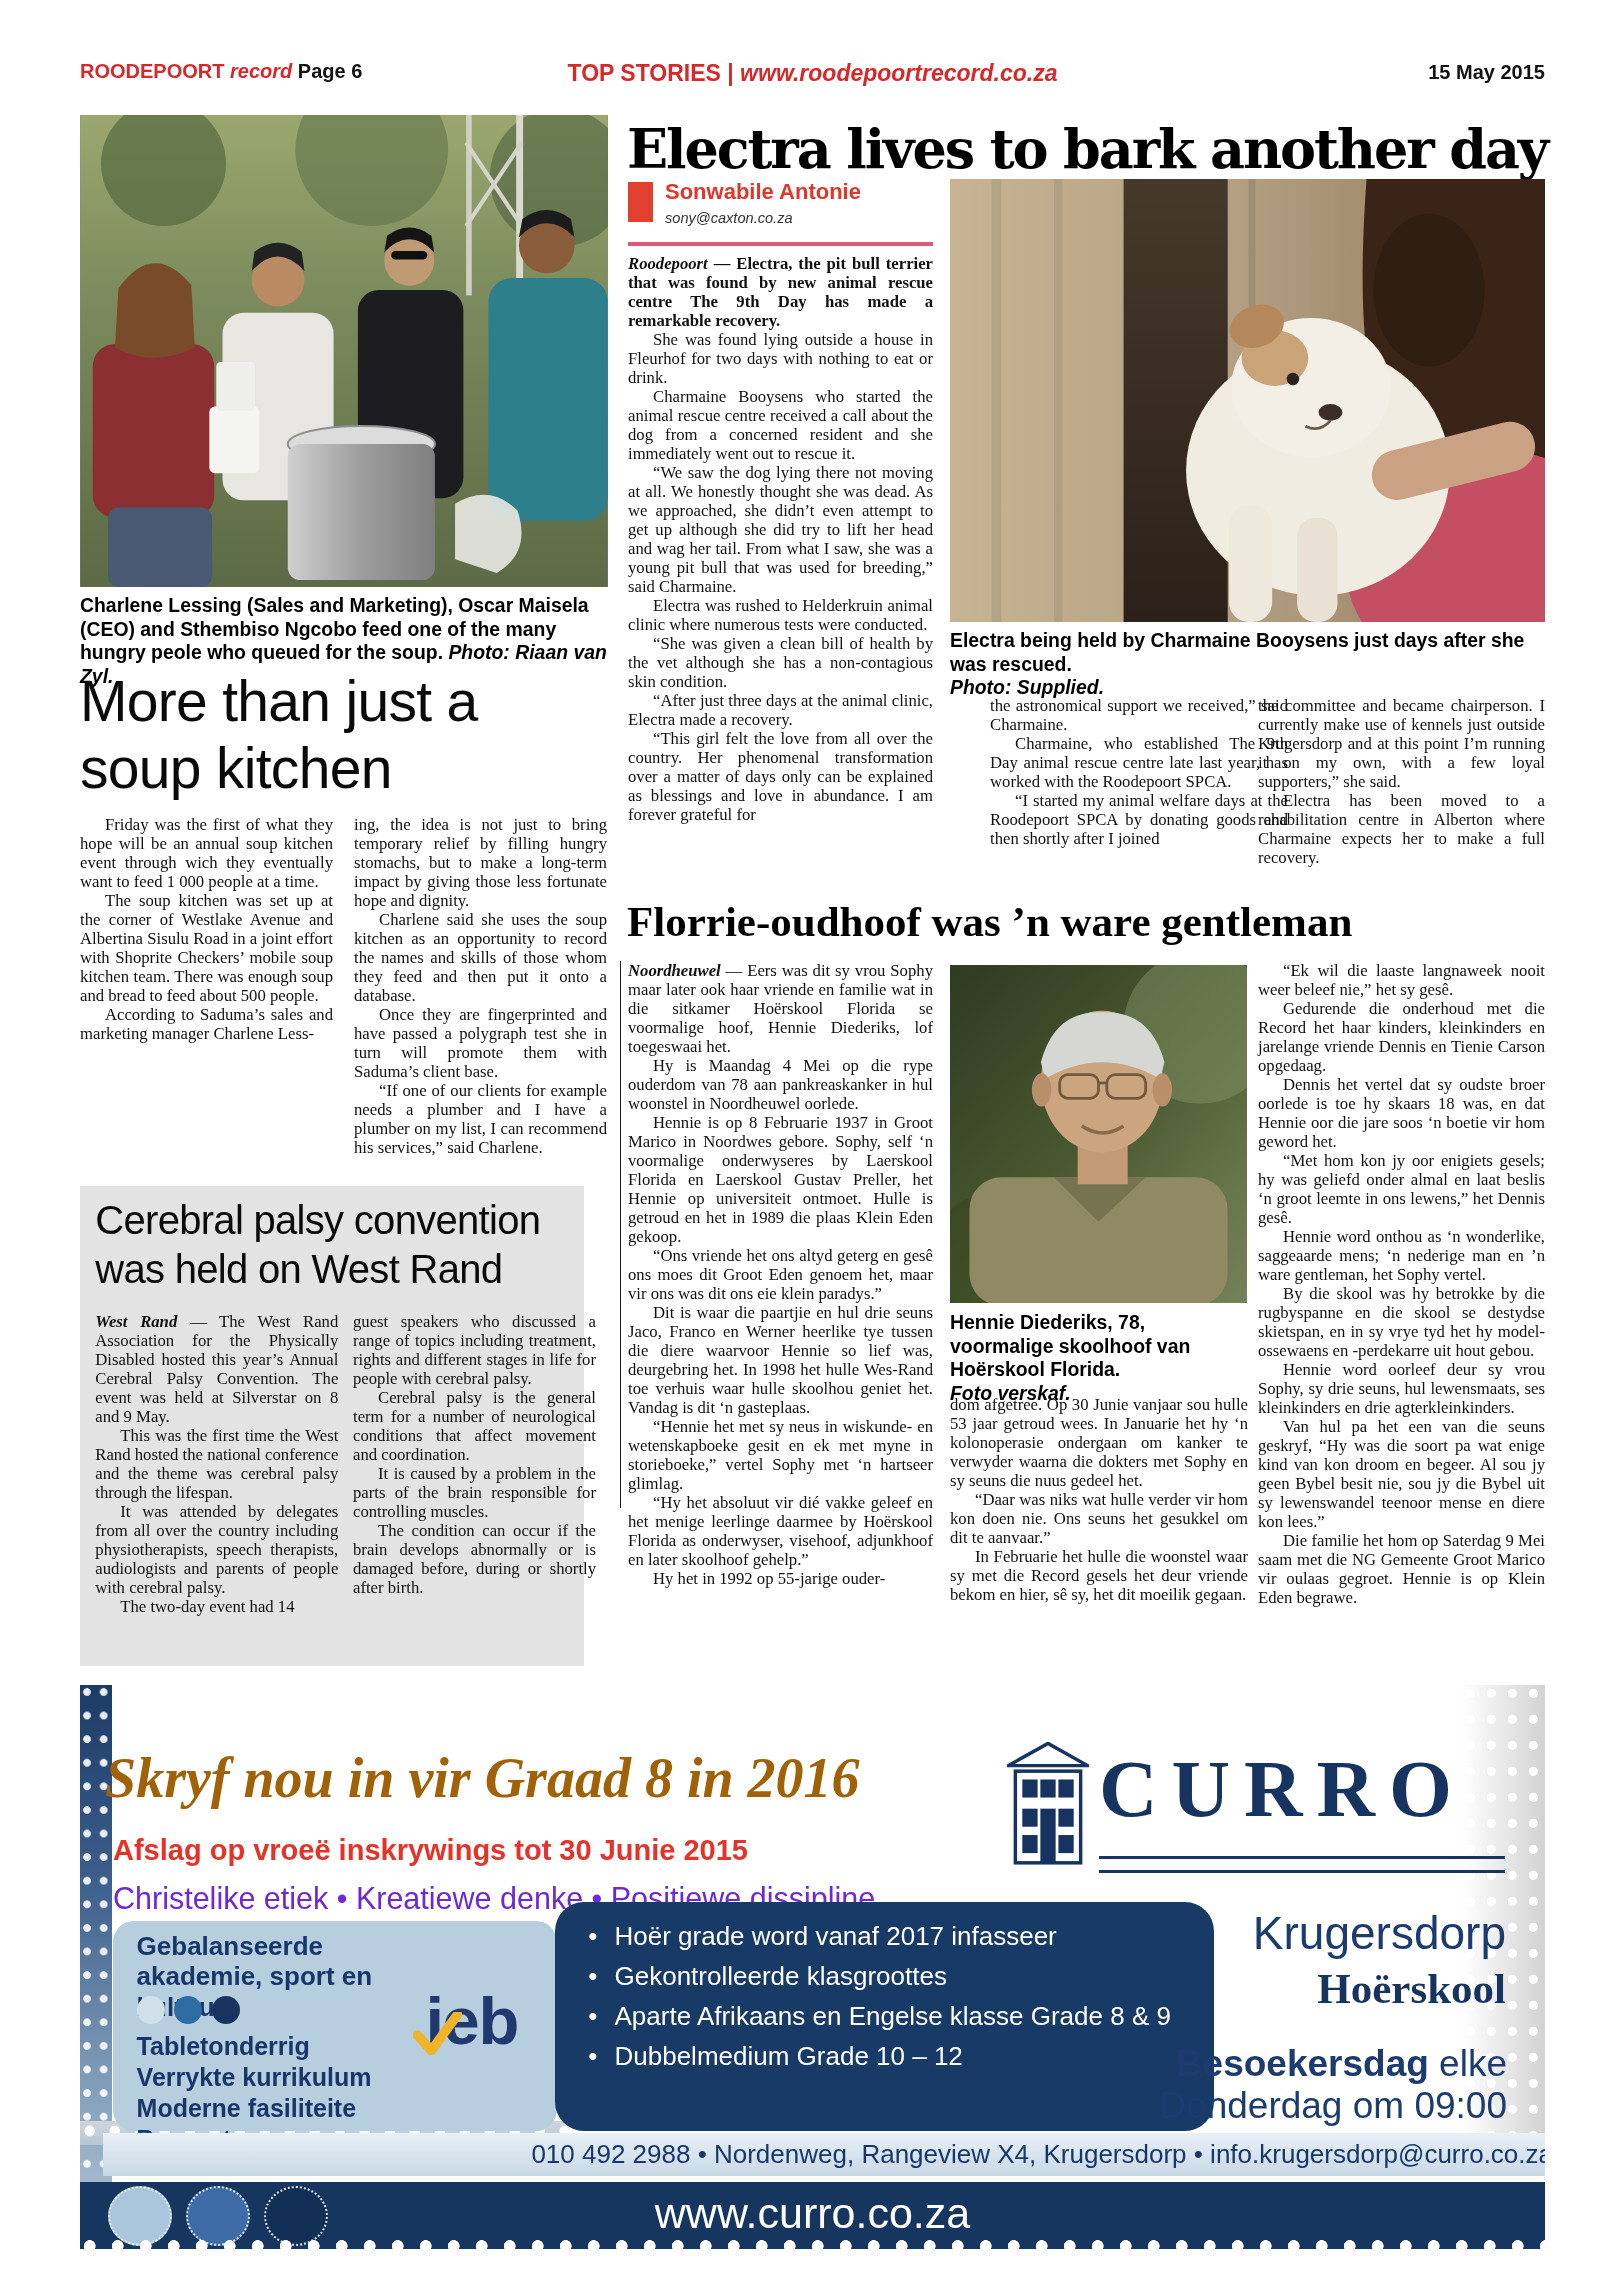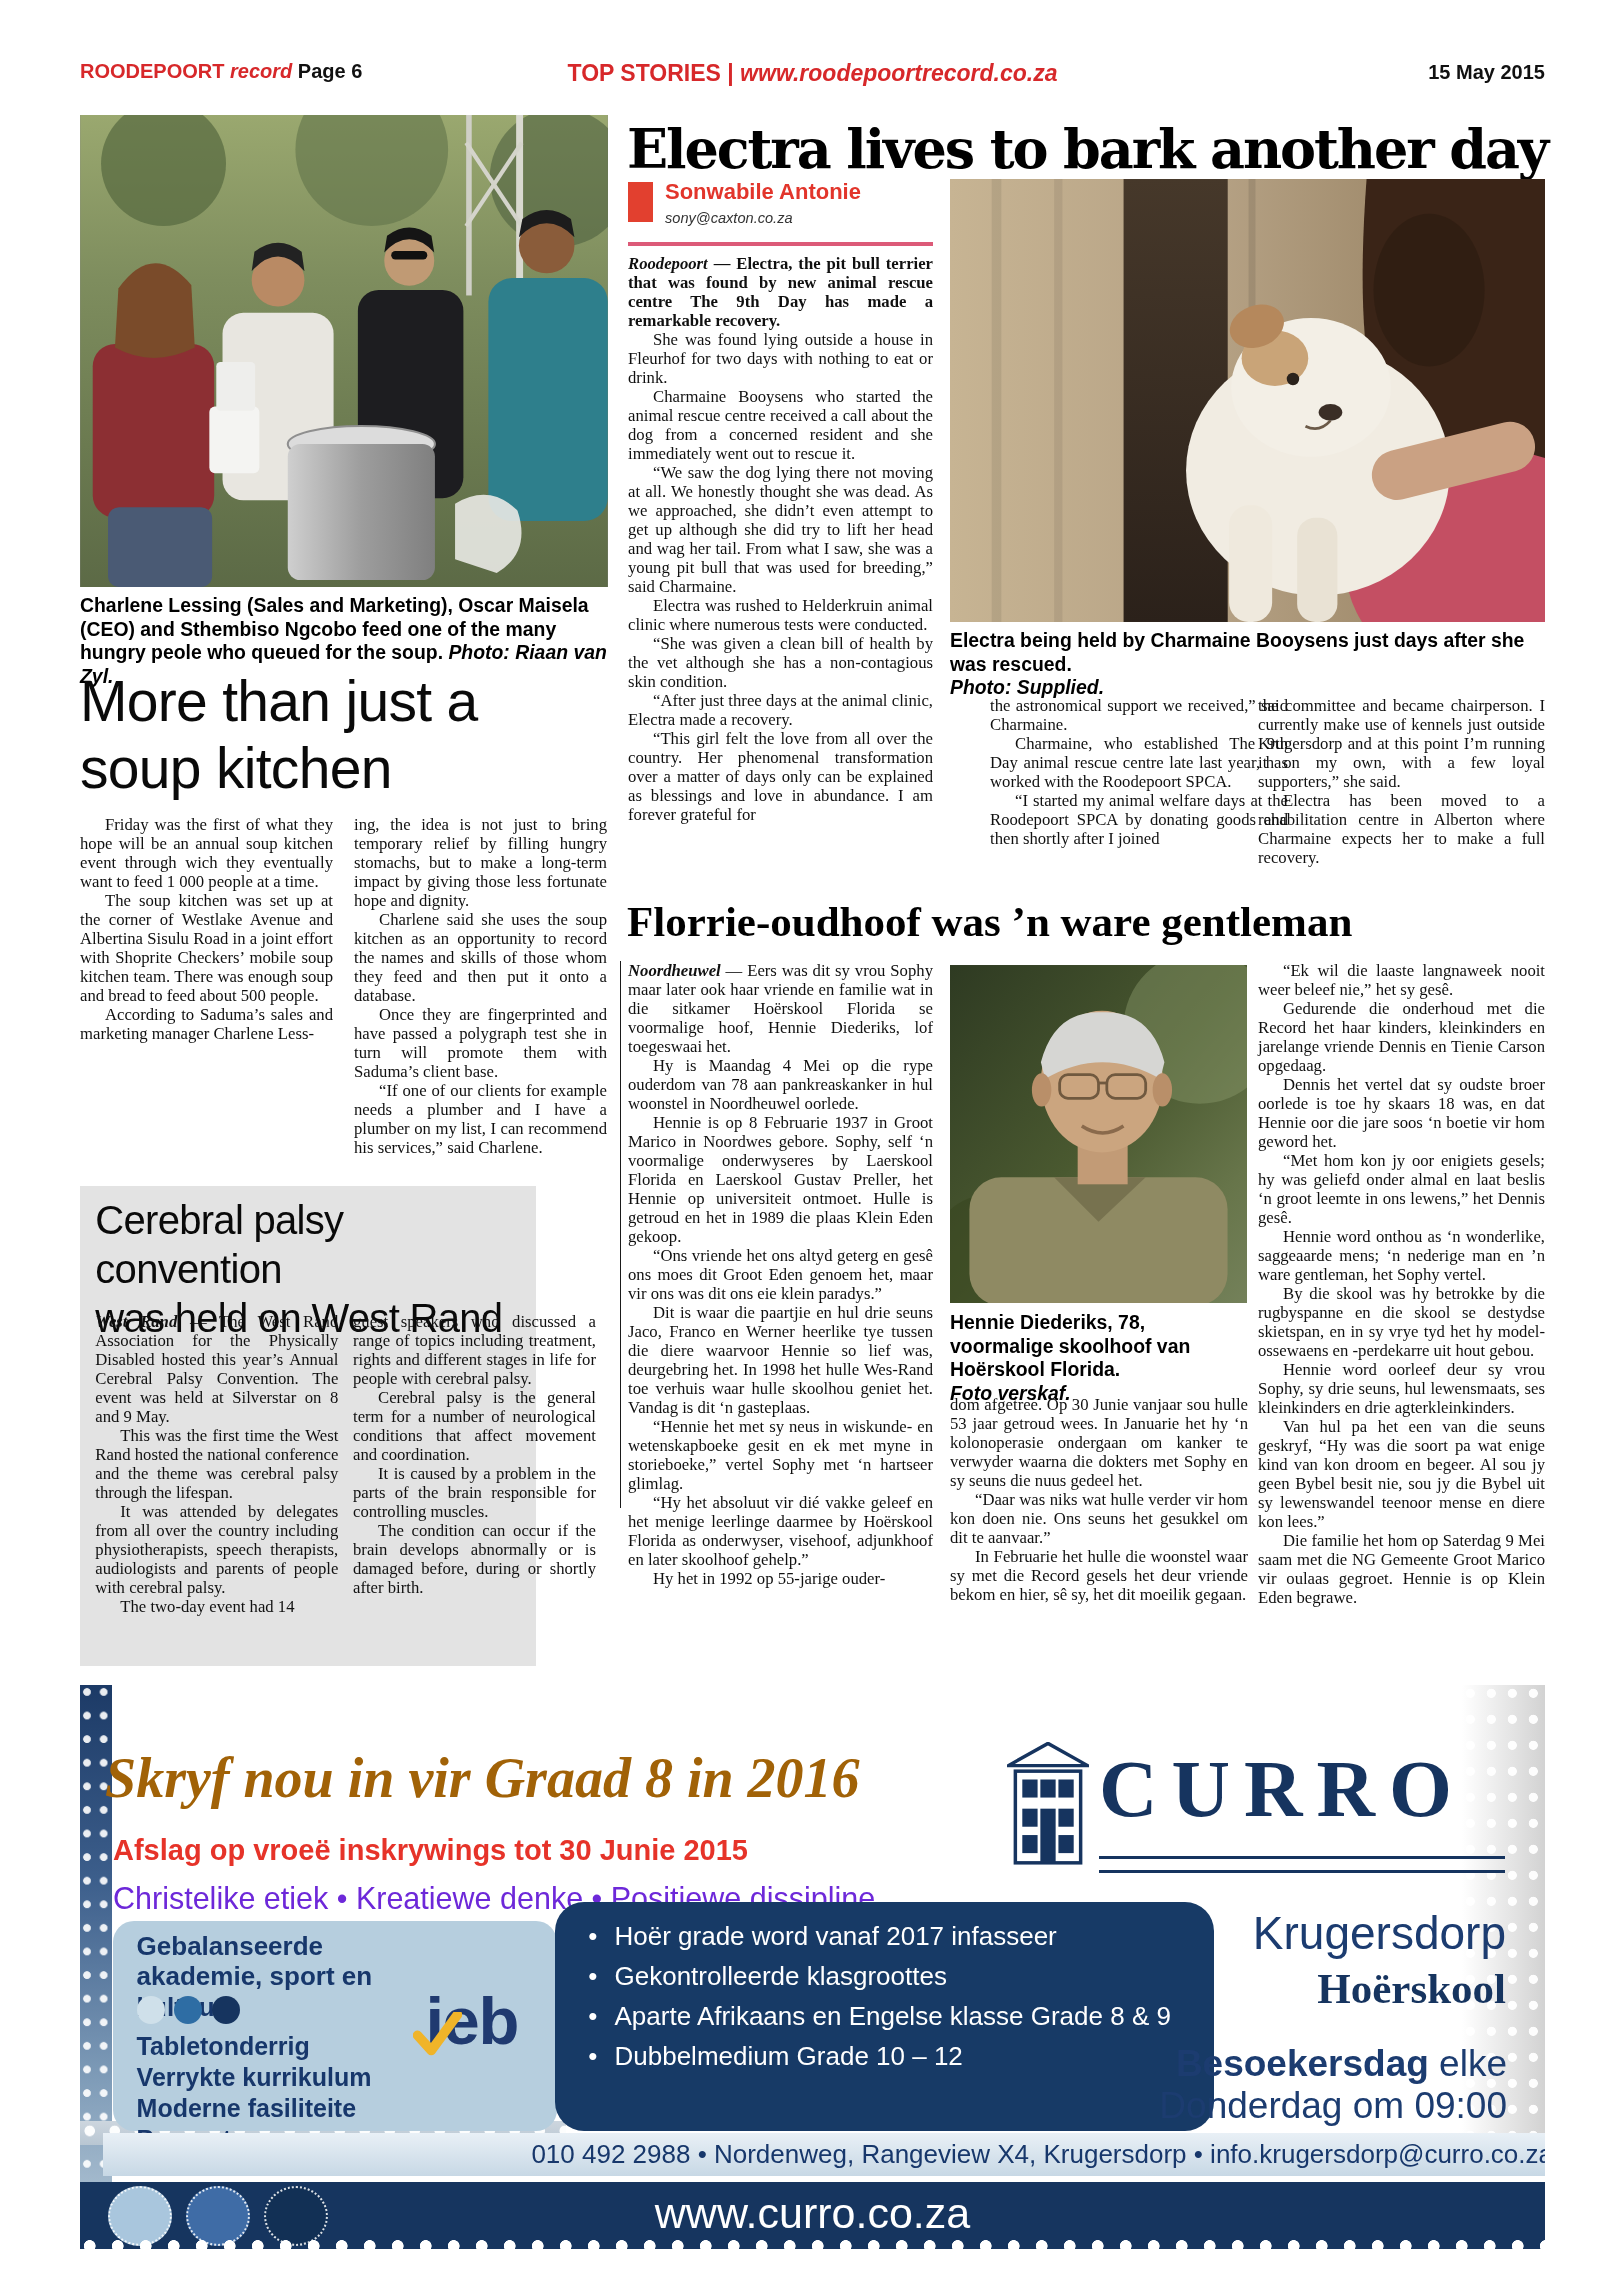--- a/index.html
+++ b/index.html
@@ -32,21 +32,21 @@
   .h-sans{font-family:"Liberation Sans",sans-serif;font-weight:400;letter-spacing:-0.7px;color:#0a0a0a;margin:0;}
   .h-serif{font-family:"Liberation Serif",serif;font-weight:600;color:#000;margin:0;}
 
   
   .by-square{position:absolute;left:628px;top:182px;width:25px;height:40px;background:#e2402f;}
   .by-name{position:absolute;left:665px;top:179px;font-size:22px;font-weight:bold;color:#e2352b;}
   .by-mail{position:absolute;left:665px;top:210px;font-size:14.6px;font-style:italic;color:#333;}
   .by-rule{position:absolute;left:628px;top:242px;width:305px;height:3.5px;background:#dc5a78;}
 
   
-  .gray-box{position:absolute;left:80px;top:1186px;width:456px;height:480px;background:#e3e3e3;}
+  .gray-box{position:absolute;left:80px;top:1186px;width:504px;height:480px;background:#e3e3e3;}
 
   .vrule{position:absolute;left:620px;top:961px;width:1.4px;height:547px;background:#1a1a1a;}
 
   
   .photo{position:absolute;overflow:hidden;background:#888;}
   .photo svg{display:block;}
 
   
   .ad{position:absolute;left:80px;top:1685px;width:1465px;height:564px;background:#fff;overflow:hidden;}
   .ad-leftband{position:absolute;left:0;top:0;width:32px;height:100%;

